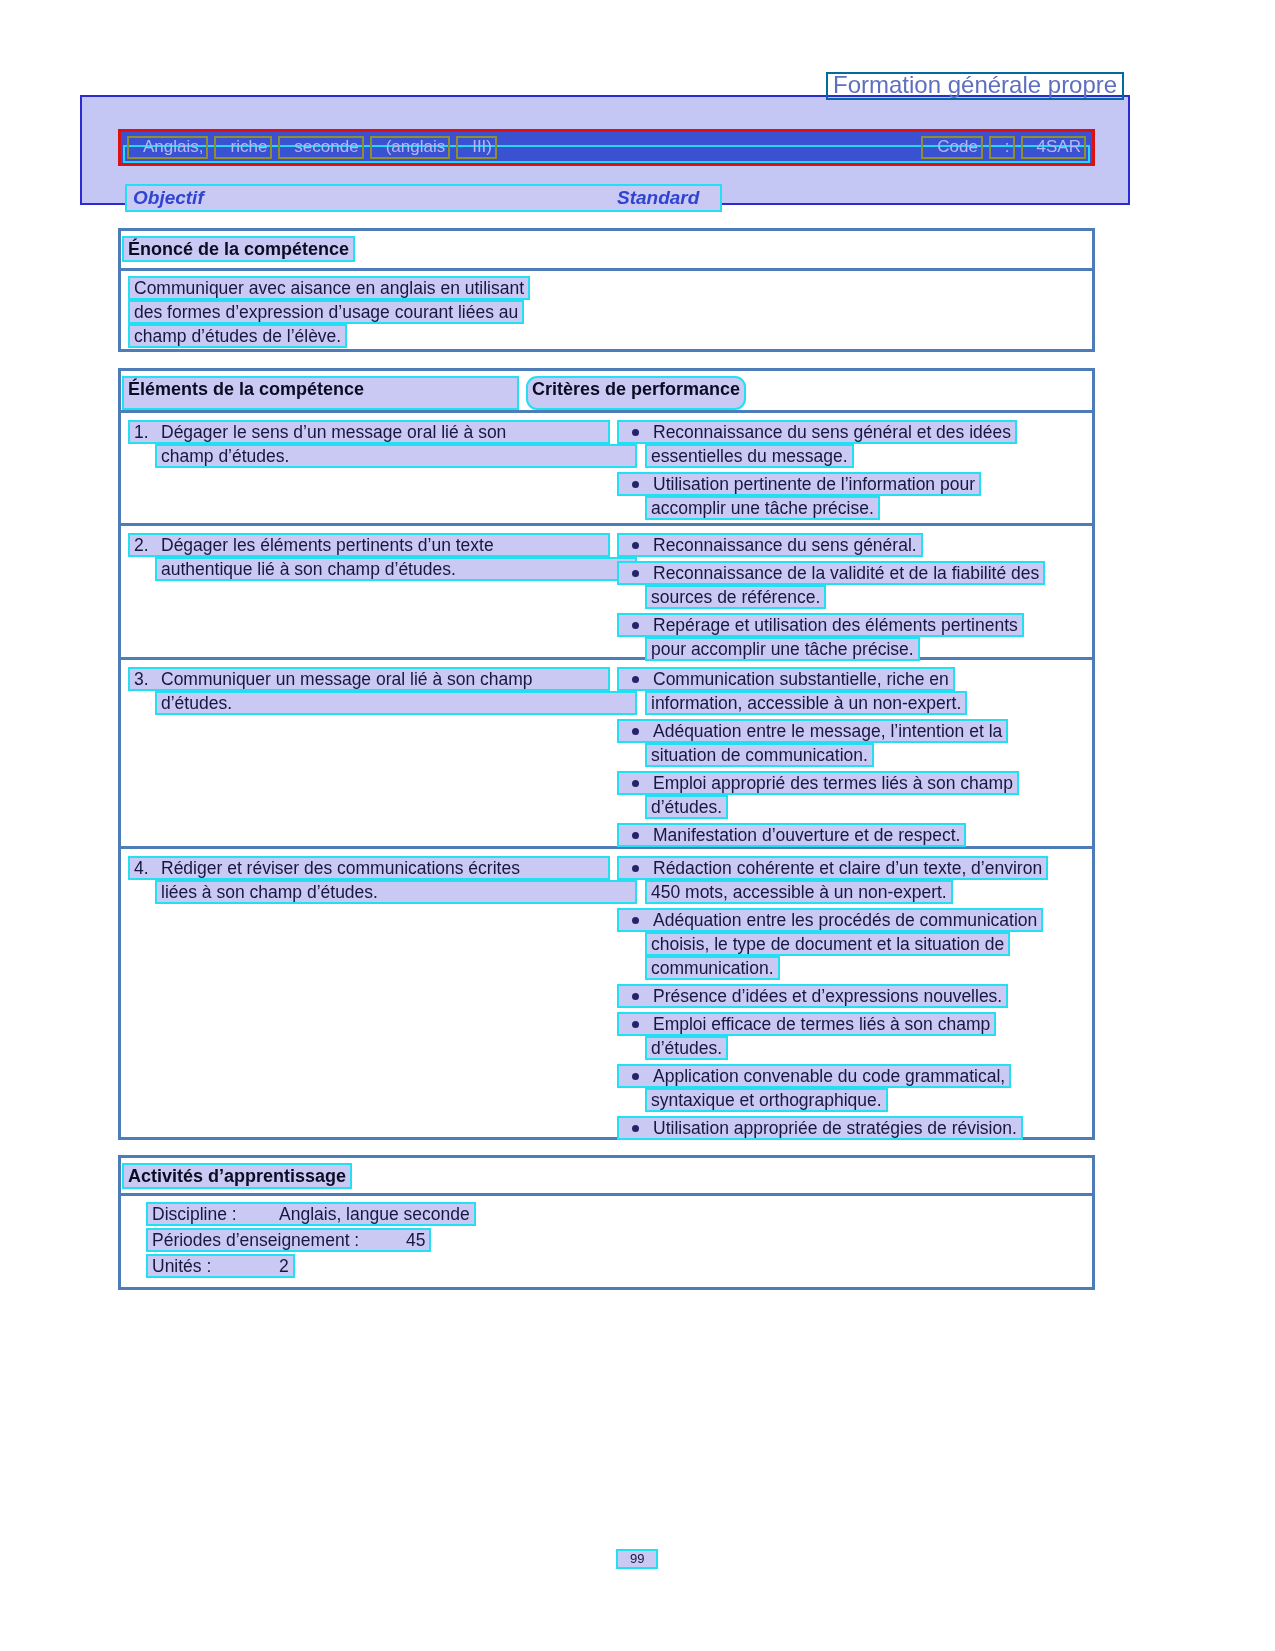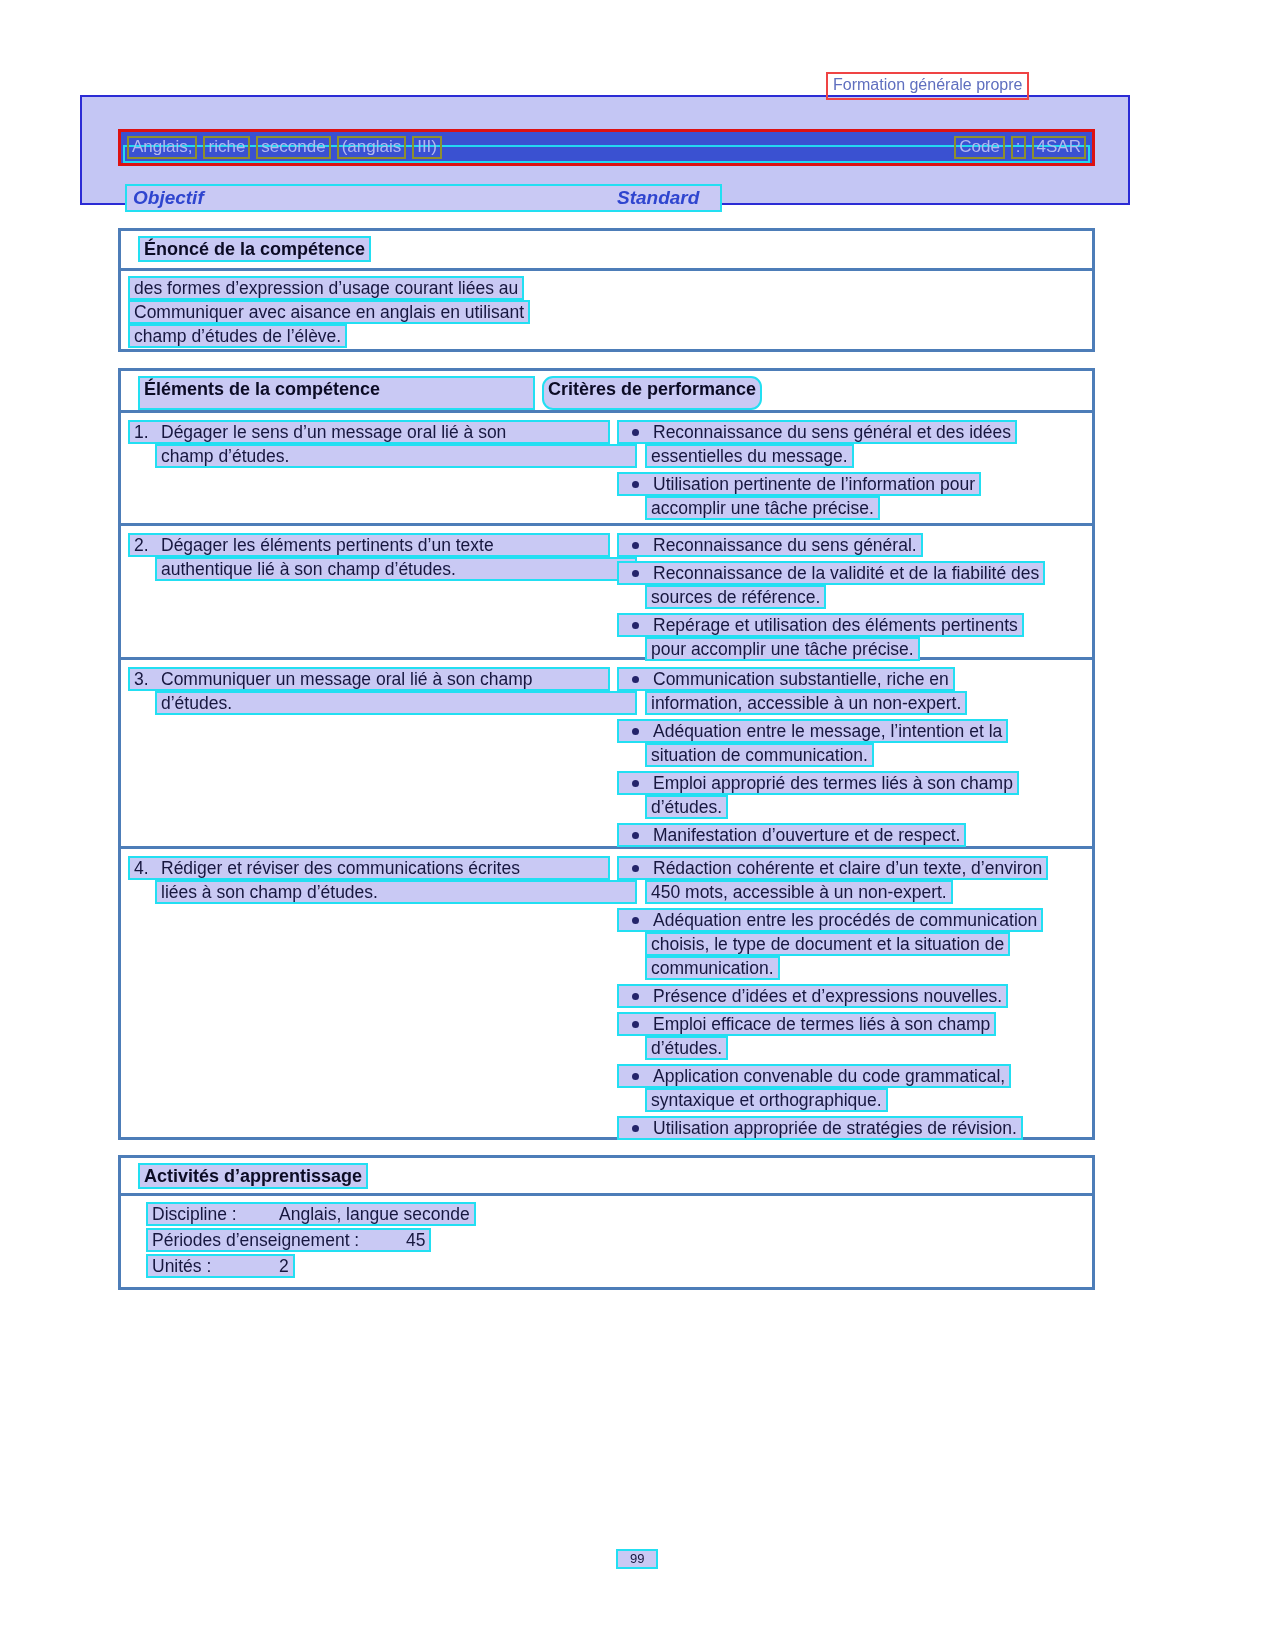--- a/index.html
+++ b/index.html
@@ -18,22 +18,22 @@
     color:#17173f;
     font-size:17.5px; line-height:18px;
     padding:1px 4px; white-space:nowrap;
     display:block; width:max-content;
   }
   .bold { font-weight:bold; color:#0b0b24; font-size:18px; }
 
   
   .header-label {
     left:826px; top:72px; z-index:3;
-    border:2px solid #ef4444; background:transparent;
-    color:#5f6fbf; font-size:16px; line-height:22px; padding:0 5px 2px 5px;
+    border:2px solid #0369a1; background:transparent;
+    color:#5f6fbf; font-size:24px; line-height:22px; padding:0 5px 2px 5px;
     white-space:nowrap;
   }
 
   
   .panel {
     left:80px; top:95px; width:1050px; height:110px;
     background:#c4c6f4; border:2px solid #2b2bd5; z-index:1;
   }
 
   
@@ -41,42 +41,42 @@
     left:118px; top:129px; width:977px; height:37px; z-index:2;
     background:#3a51d1; border:3px solid #dd1111;
     display:flex; align-items:center; justify-content:space-between;
     padding:0 6px; color:#b3b8ef; font-size:17px;
   }
   .bar-linebox {
     position:absolute; left:2px; right:2px; top:13px; bottom:0;
     border:2px solid rgba(34,223,242,0.95); pointer-events:none;
   }
   .word-group { display:flex; gap:6px; position:relative; z-index:1; }
-  .word { border:2px solid #8f8f2e; padding:0 3px 1px 3px; line-height:18px; }
+  .word { border:2px solid #8f8f2e; padding:0 3px 1px 14px; line-height:18px; }
 
   
   .obj-std {
     left:125px; top:184px; width:597px; height:28px; z-index:2;
     background:#c9c9f4; border:2px solid #22dff2;
   }
   .obj-std span {
     position:absolute; top:1px;
     font-weight:bold; font-style:italic;
     color:#2f45cf; font-size:19px; line-height:22px;
   }
   .obj-std .objectif { left:6px; }
   .obj-std .standard { left:490px; }
 
   
   .doc-table { border:3px solid #4d7db8; background:#ffffff; }
   #table1 { left:118px; top:228px; width:977px; height:124px; }
   #table2 { left:118px; top:368px; width:977px; height:772px; }
   #table3 { left:118px; top:1155px; width:977px; height:135px; }
 
-  .t-head { border-bottom:3px solid #4d7db8; padding:5px 0 0 17px; }
+  .t-head { border-bottom:3px solid #4d7db8; padding:5px 0 0 1px; }
   #table1 .t-head { height:40px; }
   #table2 .t-head { height:42px; display:flex; }
   #table3 .t-head { height:38px; }
   .t-head .hl { line-height:20px; }
 
   #table1 .t-body { padding:5px 0 0 7px; }
   #table1 .t-body .hl { margin-bottom:0; }
 
   .lh-box { width:397px; }
   .rh-box { margin-left:7px;border-radius:11px; }
@@ -138,22 +138,22 @@
 <div class="abs obj-std">
   <span class="objectif">Objectif</span>
   <span class="standard">Standard</span>
 </div>
 
 <div id="table1" class="abs doc-table">
   <div class="t-head">
     <span class="hl bold">Énoncé de la compétence</span>
   </div>
   <div class="t-body">
+    <span class="hl">Communiquer avec aisance en anglais en utilisant</span>
     <span class="hl">des formes d’expression d’usage courant liées au</span>
-    <span class="hl">Communiquer avec aisance en anglais en utilisant</span>
     <span class="hl">champ d’études de l’élève.</span>
   </div>
 </div>
 
 <div id="table2" class="abs doc-table">
   <div class="t-head">
     <span class="hl bold lh-box">Éléments de la compétence</span>
     <span class="hl bold rh-box">Critères de performance</span>
   </div>
 

